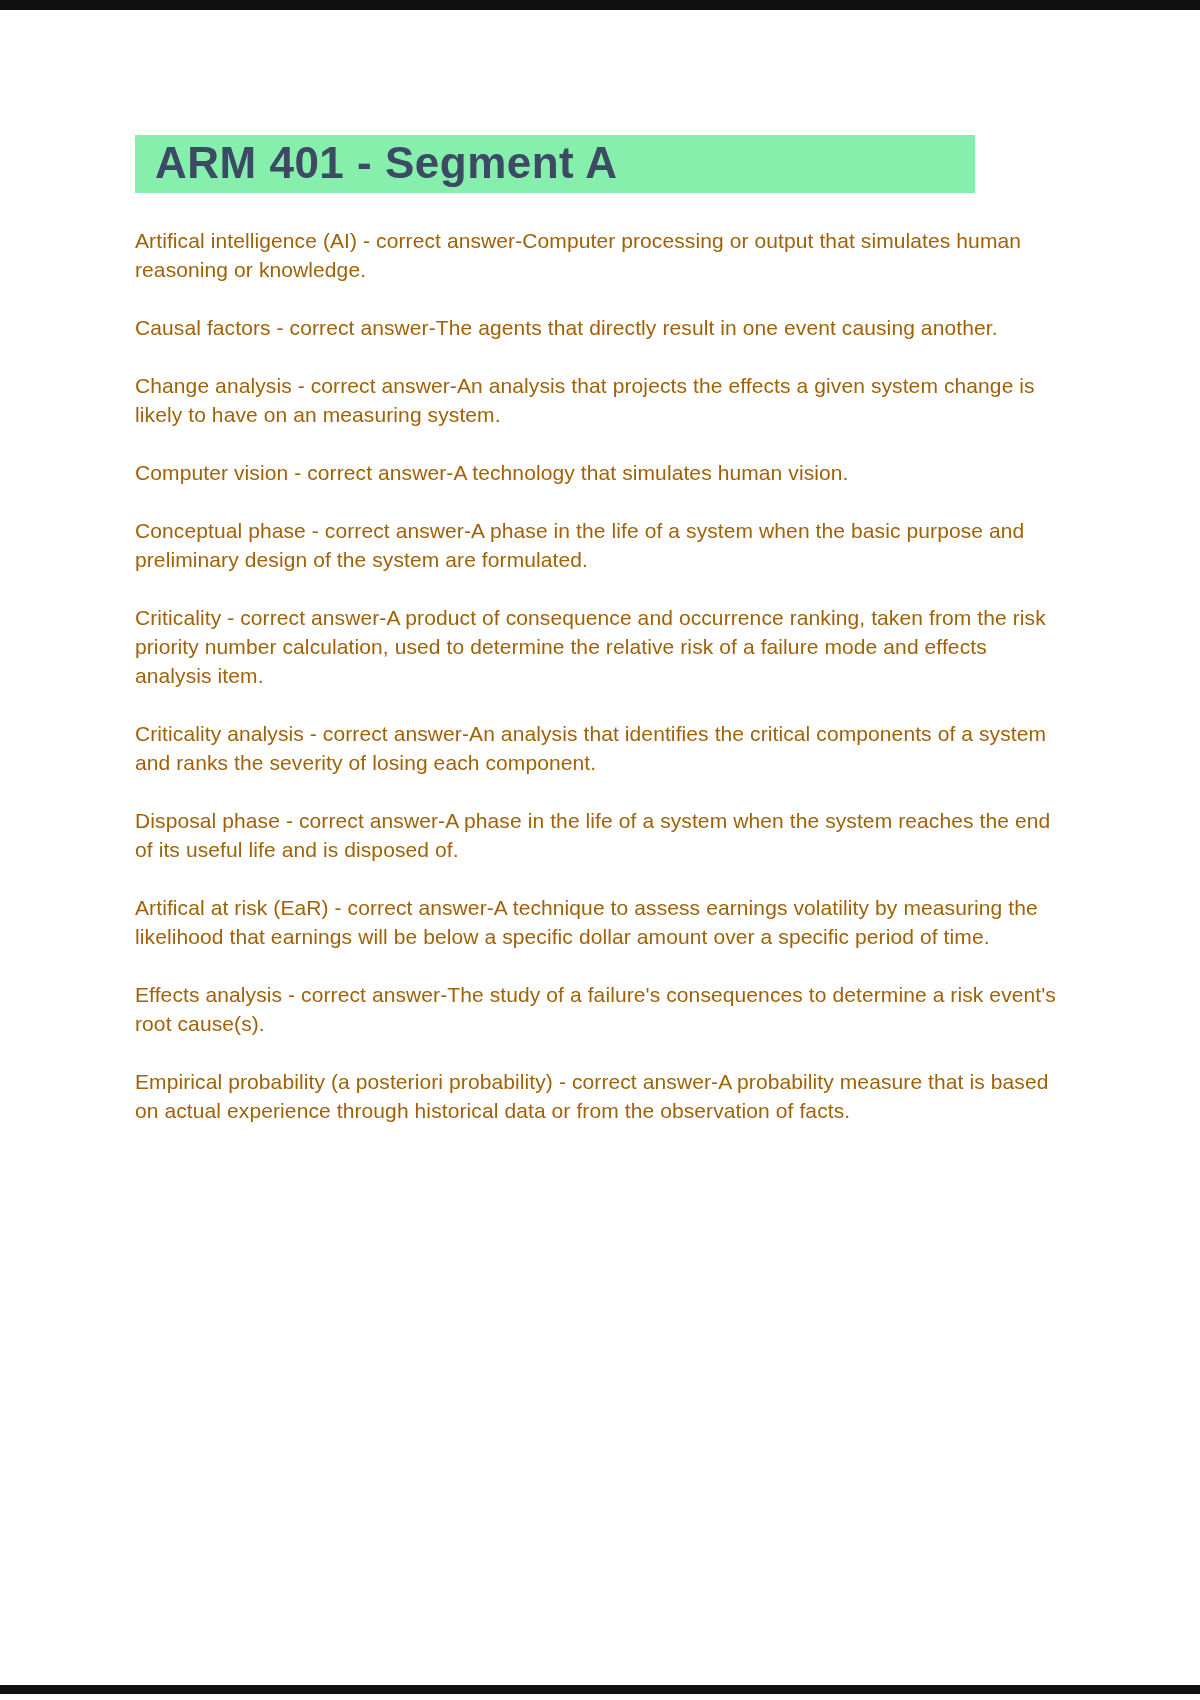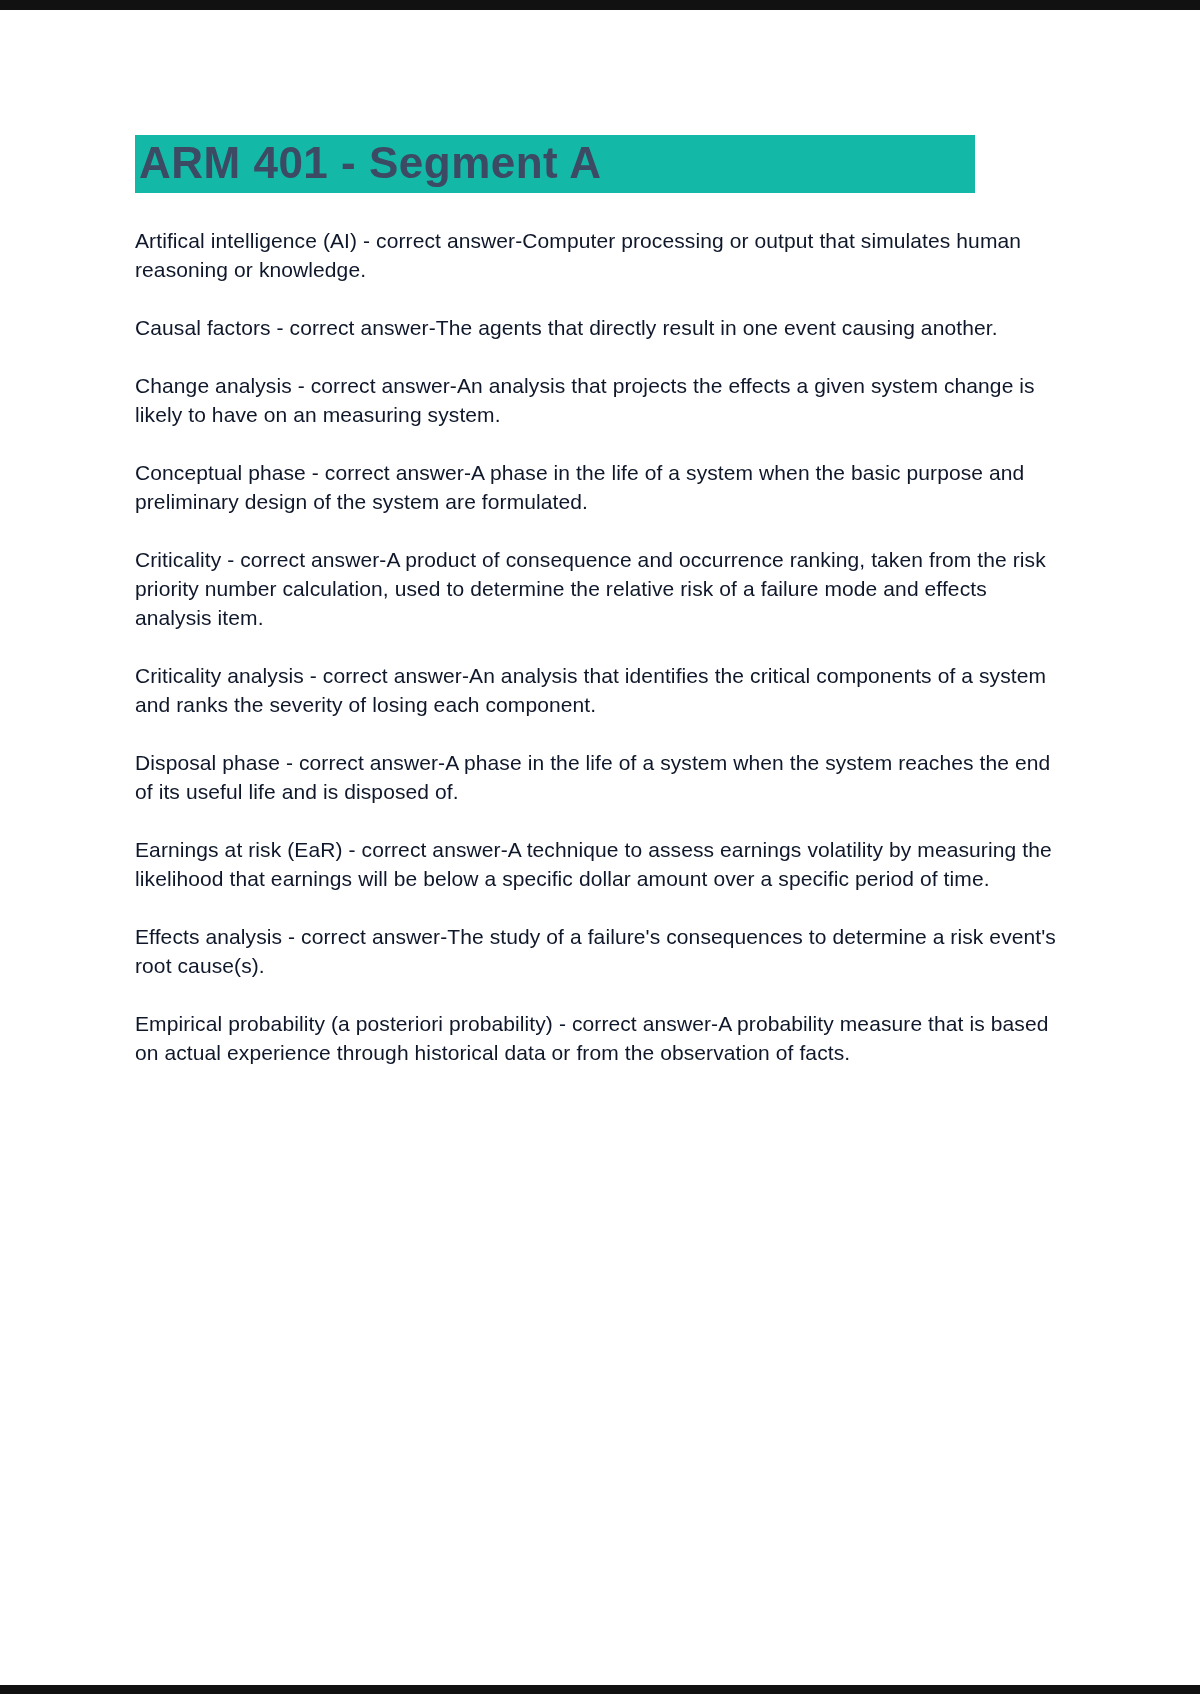--- a/index.html
+++ b/index.html
@@ -24,59 +24,60 @@
   }
   .edge-bar.top { top: 0; height: 10px; }
   .edge-bar.bottom { bottom: 6px; height: 9px; }
   .content {
     position: absolute;
     top: 135px;
     left: 135px;
     width: 932px;
   }
   .title-block {
-    background: #14b8a6;
+    background: #86efac;
     width: 840px;
-    padding: 4px 10px 6px 4px;
+    padding: 4px 10px 6px 20px;
     margin-bottom: 34px;
   }
   .title-block h1 {
     font-size: 44px;
     font-weight: bold;
     color: #3c4a64;
     letter-spacing: 0.5px;
     line-height: 1.1;
   }
   .entries p {
     font-size: 21px;
-    color: #0f172a;
+    color: #a16207;
     line-height: 1.38;
     margin-bottom: 29px;
     letter-spacing: 0.1px;
   }
 </style>
 </head>
 <body>
 
 <div class="page">
   <div class="edge-bar top"></div>
 
   <div class="content">
     <div class="title-block">
       <h1>ARM 401 - Segment A</h1>
     </div>
 
     <div class="entries">
       <p>Artifical intelligence (AI) - correct answer-Computer processing or output that simulates human reasoning or knowledge.</p>
       <p>Causal factors - correct answer-The agents that directly result in one event causing another.</p>
       <p>Change analysis - correct answer-An analysis that projects the effects a given system change is likely to have on an measuring system.</p>
+      <p>Computer vision - correct answer-A technology that simulates human vision.</p>
       <p>Conceptual phase - correct answer-A phase in the life of a system when the basic purpose and preliminary design of the system are formulated.</p>
       <p>Criticality - correct answer-A product of consequence and occurrence ranking, taken from the risk priority number calculation, used to determine the relative risk of a failure mode and effects analysis item.</p>
       <p>Criticality analysis - correct answer-An analysis that identifies the critical components of a system and ranks the severity of losing each component.</p>
       <p>Disposal phase - correct answer-A phase in the life of a system when the system reaches the end of its useful life and is disposed of.</p>
-      <p>Earnings at risk (EaR) - correct answer-A technique to assess earnings volatility by measuring the likelihood that earnings will be below a specific dollar amount over a specific period of time.</p>
+      <p>Artifical at risk (EaR) - correct answer-A technique to assess earnings volatility by measuring the likelihood that earnings will be below a specific dollar amount over a specific period of time.</p>
       <p>Effects analysis - correct answer-The study of a failure's consequences to determine a risk event's root cause(s).</p>
       <p>Empirical probability (a posteriori probability) - correct answer-A probability measure that is based on actual experience through historical data or from the observation of facts.</p>
     </div>
   </div>
 
   <div class="edge-bar bottom"></div>
 </div>
 
 </body></html>

